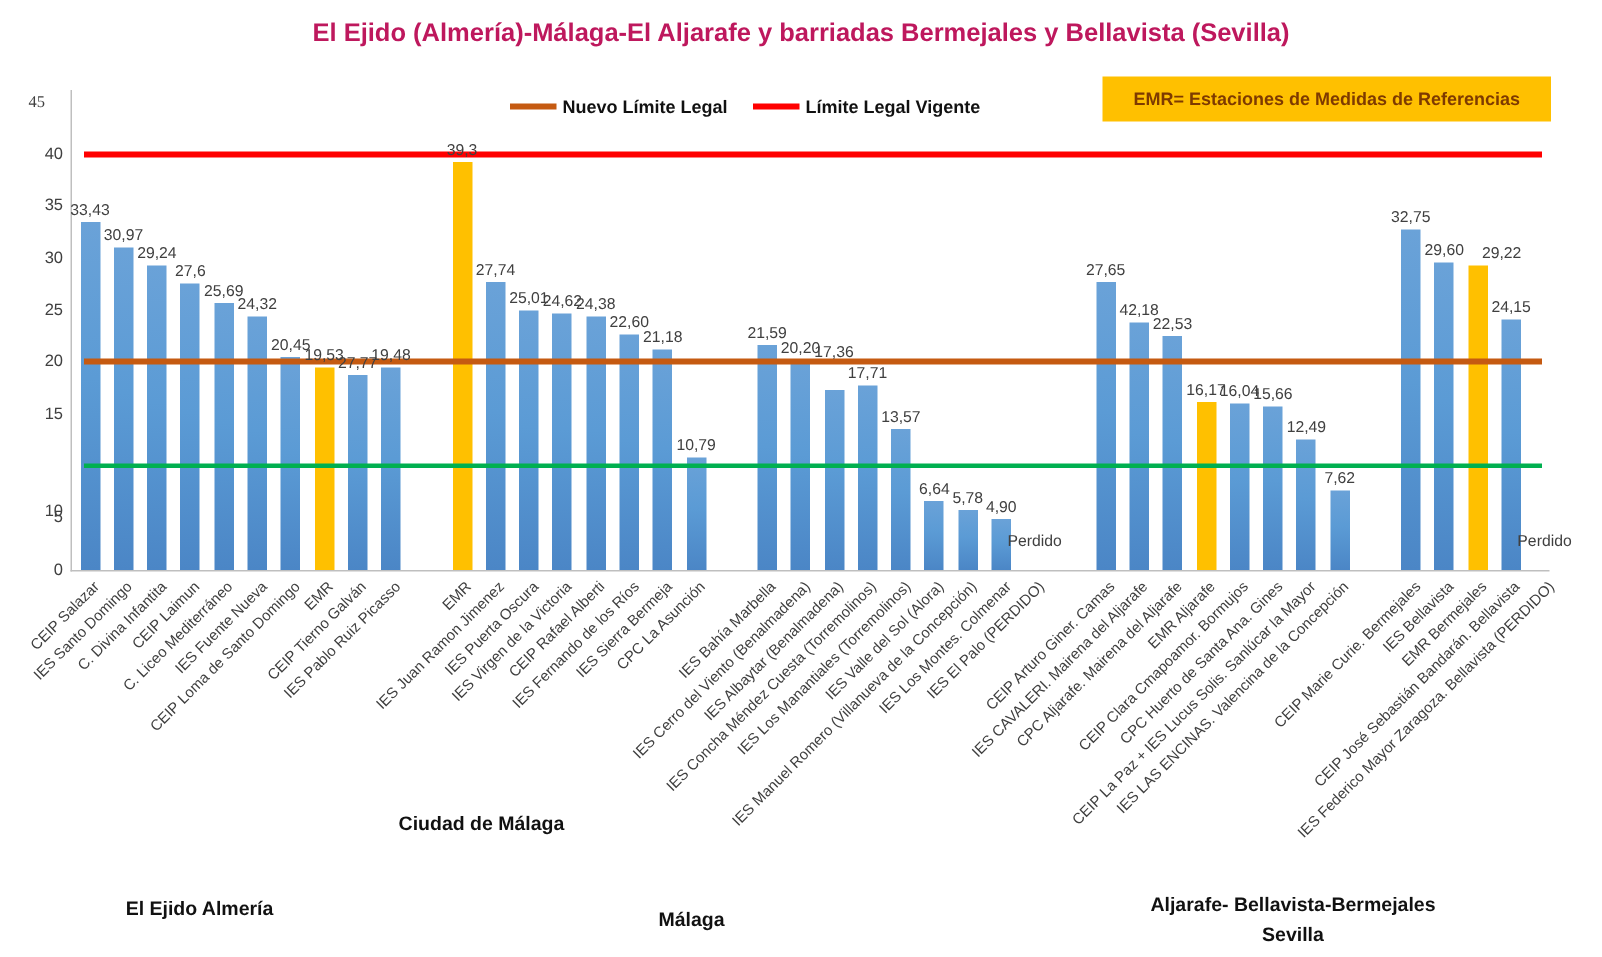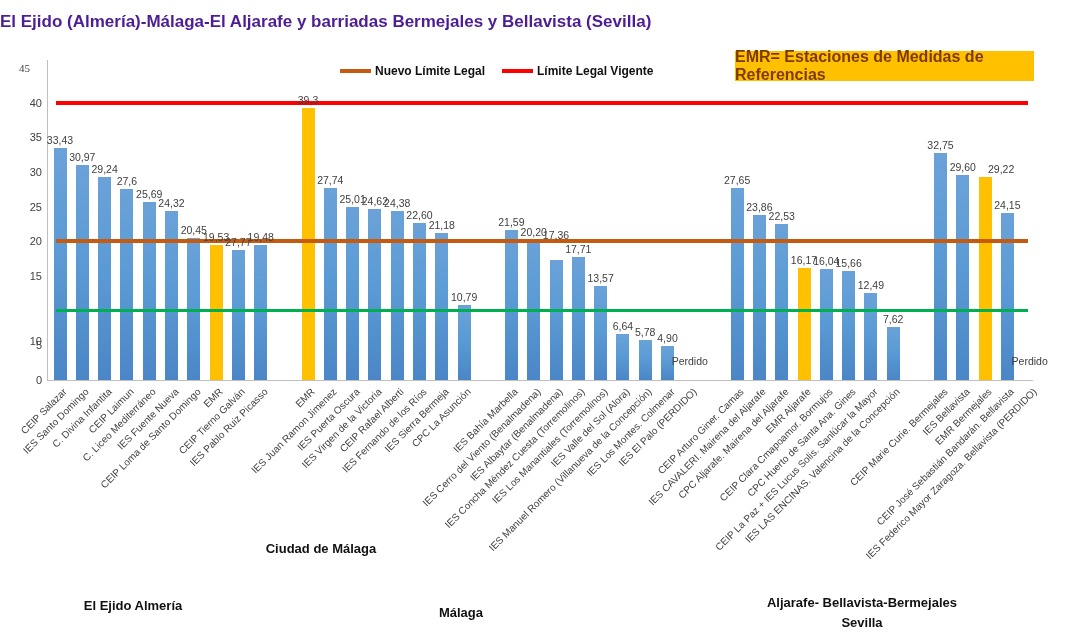--- a/index.html
+++ b/index.html
@@ -1,30 +1,30 @@
 <!DOCTYPE html>
 <html><head>
 <meta charset="utf-8">
 <style>
   html,body{margin:0;padding:0;background:#fff;}
   .chart{
     position:relative;width:1068px;height:638px;background:#ffffff;
     font-family:"Liberation Sans", sans-serif;overflow:hidden;
   }
   .title{
-    position:absolute;left:0;top:12px;width:100%;text-align:left;
-    font-size:17px;font-weight:bold;color:#4c1d95;
+    position:absolute;left:0;top:12px;width:100%;text-align:center;
+    font-size:17px;font-weight:bold;color:#be185d;
   }
   .legend-item{position:absolute;top:63px;display:flex;align-items:center;height:16px;}
   .legend-swatch{display:inline-block;width:31px;height:4px;margin-right:4px;}
   .legend-label{font-size:12px;font-weight:bold;color:#111;white-space:nowrap;}
   .emr-box{
     position:absolute;left:735px;top:51px;width:299px;height:30px;background:#FFC000;
     display:flex;align-items:center;justify-content:center;
-    font-size:16px;font-weight:bold;color:#7E3A00;
+    font-size:12px;font-weight:bold;color:#7E3A00;
   }
   .axis-line{position:absolute;background:#BFBFBF;z-index:1;}
   .ytick{
     position:absolute;width:30px;text-align:right;font-size:11px;color:#404040;
     line-height:12px;z-index:1;
   }
   .refline{position:absolute;left:56px;width:972px;z-index:5;}
   .bar{position:absolute;z-index:2;}
   .bar.blue{background:linear-gradient(to bottom,#6AA2D8 0%,#5B9BD5 45%,#4B86C6 100%);}
   .bar.emr{background:#FFC000;}
@@ -150,21 +150,21 @@
       <div class="xlabel" style="left: 386.2px; top: 386px;">IES Manuel Romero (Villanueva de la Concepción)</div>
       <div class="bar blue" style="left: 661px; top: 346.027px; width: 13px; height: 33.9733px;"></div>
       <div class="vlabel" style="left: 641.5px; top: 332.027px;">4,90</div>
       <div class="xlabel" style="left: 408.5px; top: 386px;">IES Los Montes. Colmenar</div>
       <div class="vlabel" style="left: 663.8px; top: 355px;">Perdido</div>
       <div class="xlabel" style="left: 430.8px; top: 386px;">IES El Palo (PERDIDO)</div>
       <div class="bar blue" style="left: 730.6px; top: 188.293px; width: 13px; height: 191.707px;"></div>
       <div class="vlabel" style="left: 711.1px; top: 174.293px;">27,65</div>
       <div class="xlabel" style="left: 478.1px; top: 386px;">CEIP Arturo Giner. Camas</div>
       <div class="bar blue" style="left: 752.9px; top: 214.571px; width: 13px; height: 165.429px;"></div>
-      <div class="vlabel" style="left: 733.4px; top: 200.571px;">23,86</div>
+      <div class="vlabel" style="left: 733.4px; top: 200.571px;">42,18</div>
       <div class="xlabel" style="left: 500.4px; top: 386px;">IES CAVALERI. Mairena del Aljarafe</div>
       <div class="bar blue" style="left: 775.2px; top: 223.792px; width: 13px; height: 156.208px;"></div>
       <div class="vlabel" style="left: 755.7px; top: 209.792px;">22,53</div>
       <div class="xlabel" style="left: 522.7px; top: 386px;">CPC Aljarafe. Mairena del Aljarafe</div>
       <div class="bar emr" style="left: 797.5px; top: 267.888px; width: 13px; height: 112.112px;"></div>
       <div class="vlabel" style="left: 778px; top: 253.888px;">16,17</div>
       <div class="xlabel" style="left: 545px; top: 386px;">EMR Aljarafe</div>
       <div class="bar blue" style="left: 819.8px; top: 268.789px; width: 13px; height: 111.211px;"></div>
       <div class="vlabel" style="left: 800.3px; top: 254.789px;">16,04</div>
       <div class="xlabel" style="left: 567.3px; top: 386px;">CEIP Clara Cmapoamor. Bormujos</div>

